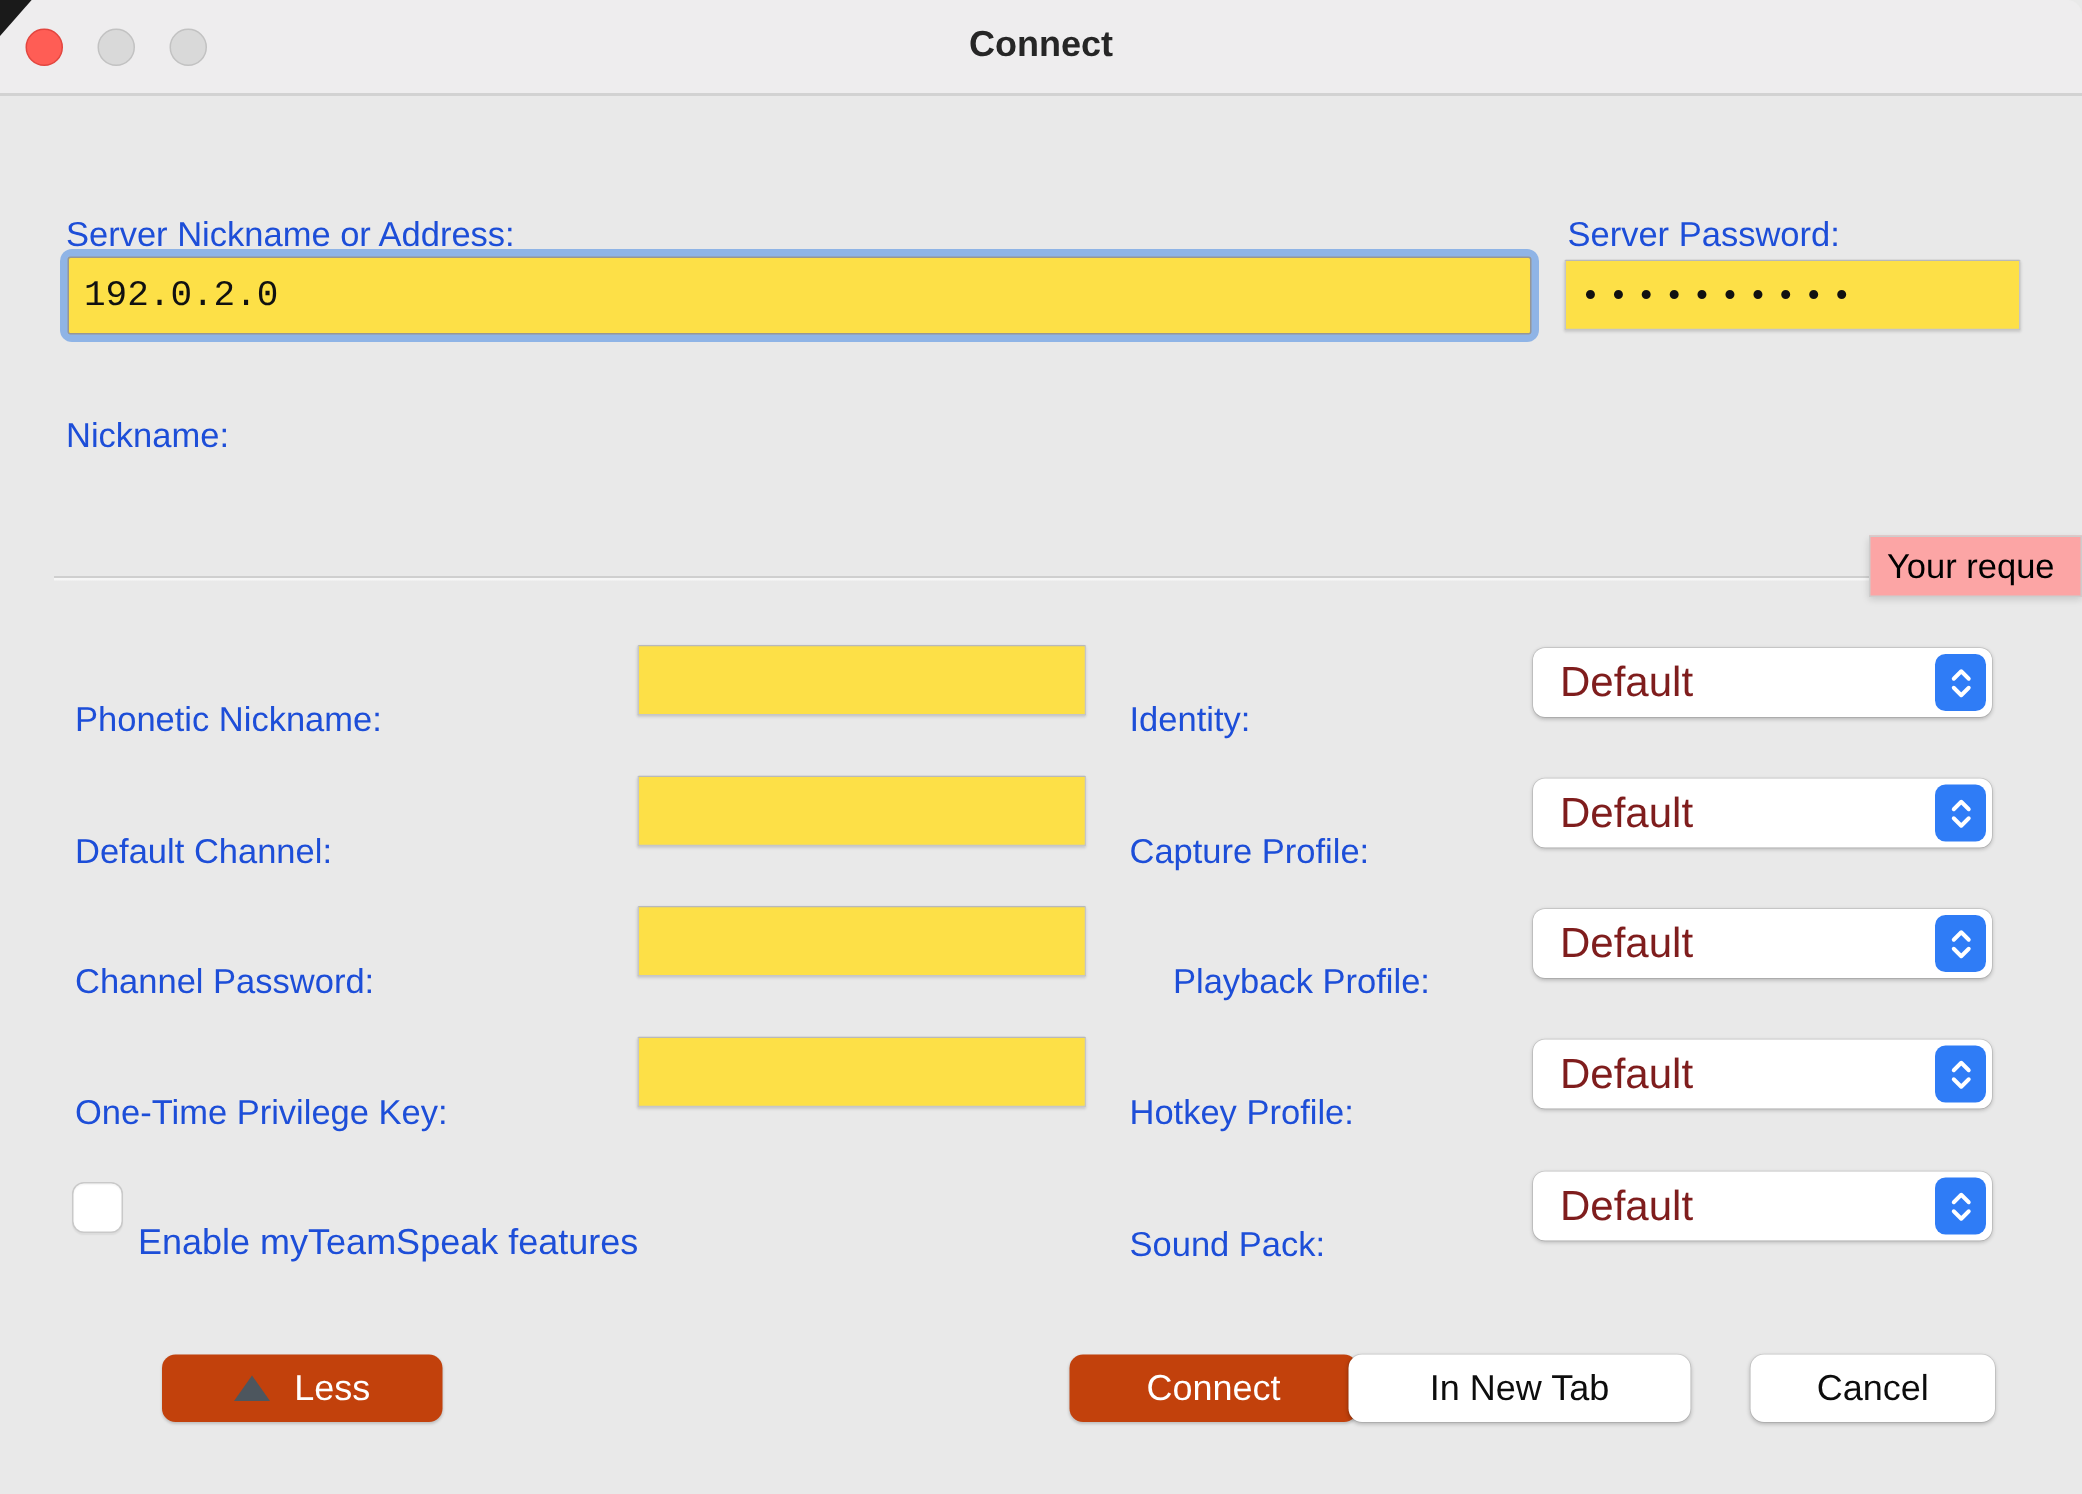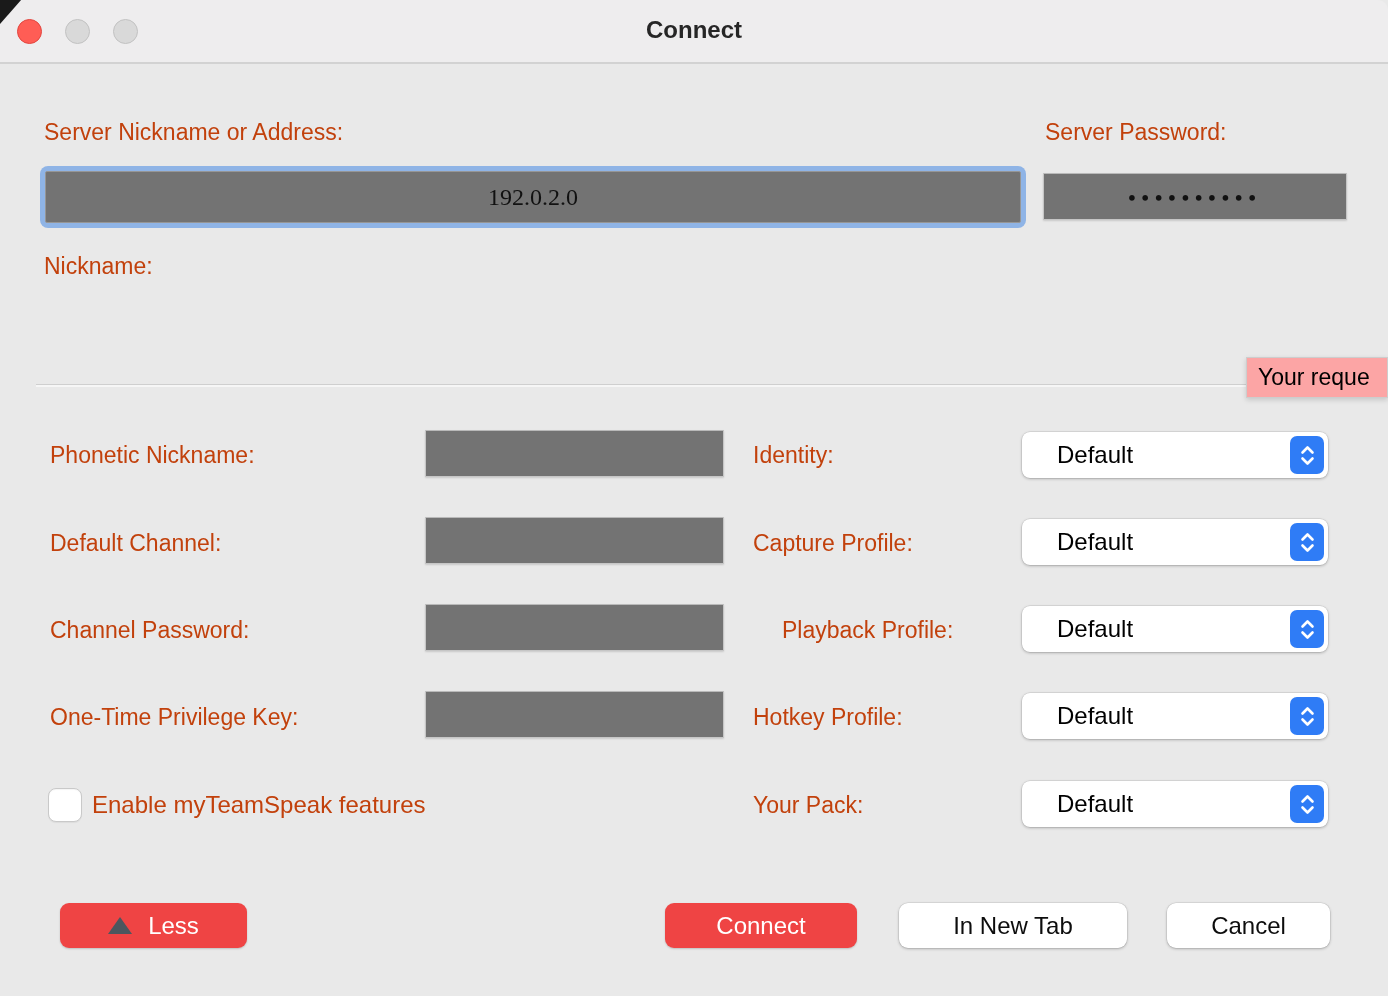--- a/index.html
+++ b/index.html
@@ -25,28 +25,28 @@
   }
   .tl { position:absolute; top:19px; width:25px; height:25px; border-radius:50%; }
   .tl.red   { left:17px;  background:#ff5d55; border:1px solid #e2463f; }
   .tl.gray1 { left:65px;  background:#d9d9d9; border:1px solid #c2c2c2; }
   .tl.gray2 { left:113px; background:#d9d9d9; border:1px solid #c2c2c2; }
   .cursor-wedge {
     position:absolute; left:0; top:0; width:34px; height:24px;
     background:#1a1a1a; clip-path:polygon(0 0, 62% 0, 0 100%);
   }
 
-  .lbl { position:absolute; font-size:23px; color:#c2410c; white-space:nowrap; }
+  .lbl { position:absolute; font-size:23px; color:#1d4ed8; white-space:nowrap;margin-top:24px; }
 
   .tfield {
-    position:absolute; background:#737373;
+    position:absolute; background:#fde047;
     border:1px solid #c6c6c6; border-top-color:#b9b9b9;
     box-shadow:0 1px 2px rgba(0,0,0,.14);
-    font-family:Liberation Serif, serif;
-    font-size:24px; color:#111; padding:0 10px; border-radius:1px;text-align:center;
+    font-family:Liberation Mono, monospace;
+    font-size:24px; color:#111; padding:0 10px; border-radius:1px;
   }
 
   .focus-ring {
     position:absolute; left:40px; top:166px; width:986px; height:62px;
     background:#8fb4e6; border-radius:8px; padding:5px;
   }
   .focus-ring .tfield { position:relative; width:100%; height:100%;
     border:1px solid #969696; border-radius:2px; box-shadow:none; }
 
   .pwfield { letter-spacing:6px; font-size:21px; font-weight:bold; padding-top:4px; }
@@ -59,38 +59,38 @@
     background:#fca5a5; border:1px solid #cdcdcd; box-shadow:0 2px 5px rgba(0,0,0,.15);
     font-size:23px; color:#000; line-height:39px; padding-left:11px;
     white-space:nowrap; overflow:hidden;
   }
 
   .popup {
     position:absolute; width:306px; height:46px; background:#fff;
     border-radius:8px; box-shadow:0 0 0 0.5px rgba(0,0,0,.12), 0 1px 3px rgba(0,0,0,.25);
     display:flex; align-items:center; cursor:default;
   }
-  .popup .val { flex:1; font-size:24px; color:#000000; padding-left:18px;margin-left:17px; }
+  .popup .val { flex:1; font-size:28px; color:#7f1d1d; padding-left:18px; }
   .popup .cap {
     width:34px; height:38px; margin-right:4px; border-radius:7px;
     background:#2f7cf6; display:flex; align-items:center; justify-content:center;
   }
 
   .checkbox {
     position:absolute; left:48px; top:788px; width:34px; height:34px;
     background:#fff; border:1px solid #c9c9c9; border-radius:8px;
     box-shadow:inset 0 1px 1px rgba(0,0,0,.04), 0 1px 1px rgba(0,0,0,.06);
   }
 
   .btn {
     position:absolute; top:903px; height:45px; border:none; border-radius:9px;
     font-family:"Liberation Sans", sans-serif; font-size:24px;
     display:flex; align-items:center; justify-content:center; cursor:default;
   }
-  .btn.blue { background:#ef4444; color:#fff; box-shadow:0 1px 2px rgba(0,0,0,.18); }
+  .btn.blue { background:#c2410c; color:#fff; box-shadow:0 1px 2px rgba(0,0,0,.18);margin-left:48px; }
   .btn.white { background:#fff; color:#0d0d0d;
     box-shadow:0 0 0 0.5px rgba(0,0,0,.10), 0 1px 3px rgba(0,0,0,.25); }
   .tri-up { width:0; height:0; border-left:12px solid transparent;
     border-right:12px solid transparent; border-bottom:17px solid #4d565e;
     margin-right:16px; }
 </style>
 </head>
 <body>
 
 <div class="window">
@@ -165,21 +165,21 @@
   <span class="lbl" style="left:753px; top:704px;">Hotkey Profile:</span>
   <div class="popup" style="left:1022px; top:693px;">
     <span class="val">Default</span>
     <span class="cap">
       <svg width="17" height="23" viewBox="0 0 17 23">
           <path d="M3.5 8.5 L8.5 3.5 L13.5 8.5 M3.5 14.5 L8.5 19.5 L13.5 14.5" stroke="#fff" stroke-width="2.6" fill="none" stroke-linecap="round" stroke-linejoin="round"></path>
         </svg>
     </span>
   </div>
 
-  <span class="lbl" style="left:753px; top:792px;">Your Pack:</span>
+  <span class="lbl" style="left:753px; top:792px;">Sound Pack:</span>
   <div class="popup" style="left:1022px; top:781px;">
     <span class="val">Default</span>
     <span class="cap">
       <svg width="17" height="23" viewBox="0 0 17 23">
           <path d="M3.5 8.5 L8.5 3.5 L13.5 8.5 M3.5 14.5 L8.5 19.5 L13.5 14.5" stroke="#fff" stroke-width="2.6" fill="none" stroke-linecap="round" stroke-linejoin="round"></path>
         </svg>
     </span>
   </div>
 
   <button class="btn blue" style="left:60px; width:187px;">

